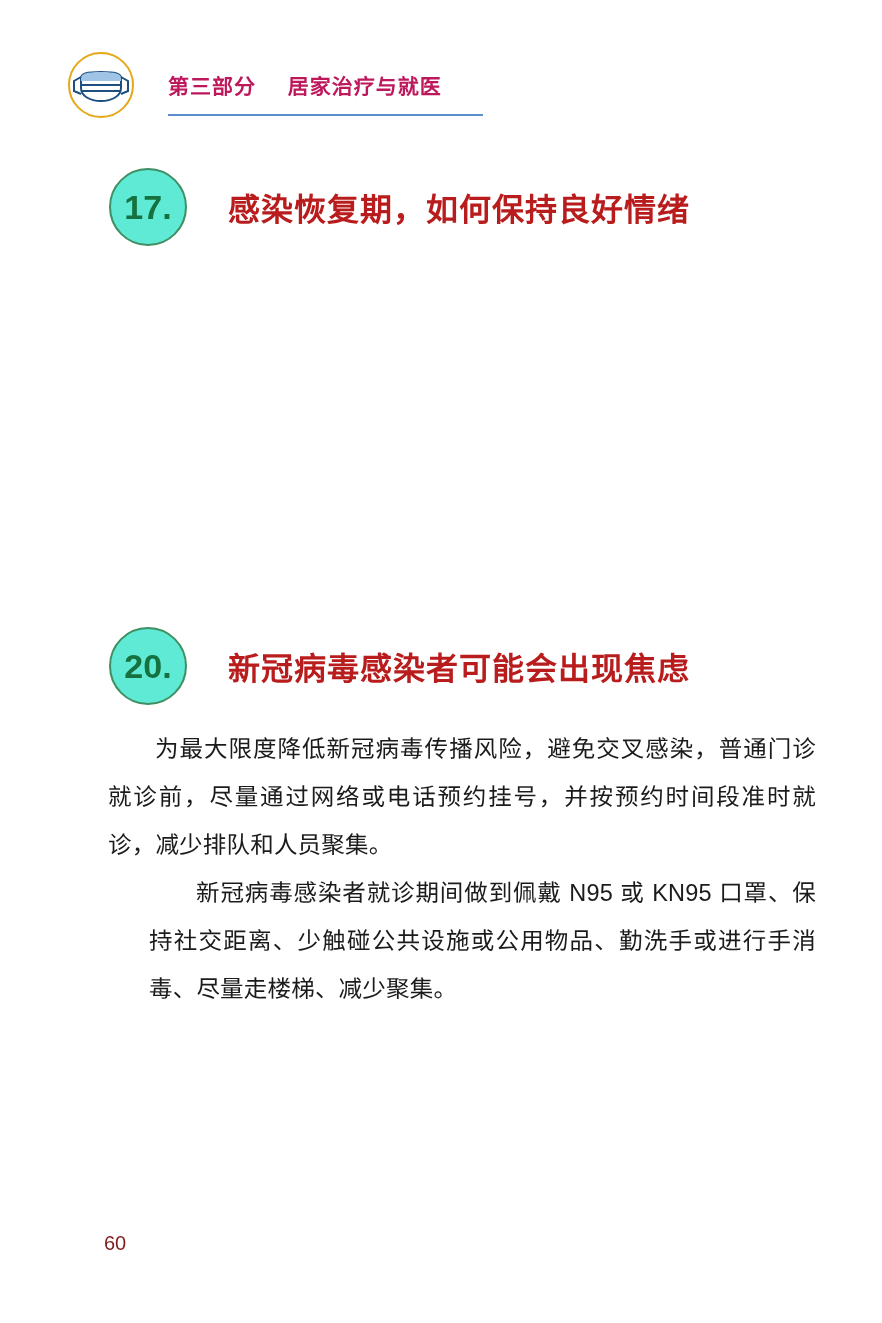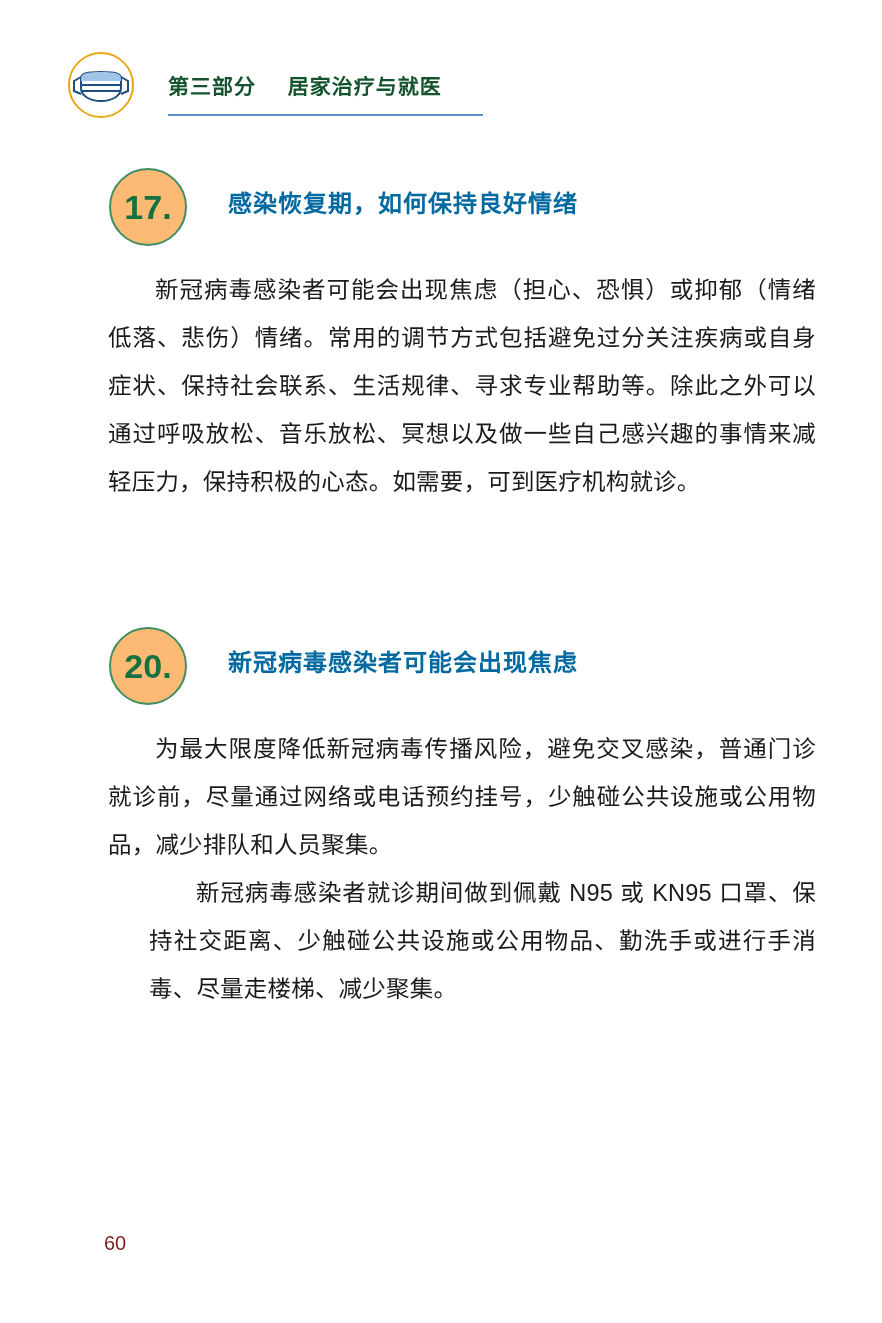--- a/index.html
+++ b/index.html
@@ -36,21 +36,21 @@
   }
   .mask-badge svg { display: block; }
 
   .header-title {
     position: absolute;
     left: 100px;
     top: 18px;
     font-size: 21px;
     font-weight: bold;
     letter-spacing: 1px;
-    color: #14532d;
+    color: #be185d;
     white-space: nowrap;
   }
   .header-rule {
     position: absolute;
     left: 100px;
     top: 62px;
     width: 315px;
     height: 2px;
     background: #5b8fc9;
   }
@@ -68,38 +68,38 @@
     position: relative;
     height: 80px;
   }
   .num-circle {
     position: absolute;
     left: 41px;
     top: 0;
     width: 78px;
     height: 78px;
     border-radius: 50%;
-    background: #fdba74;
+    background: #5eead4;
     border: 2px solid #3f8f63;
     box-sizing: border-box;
     display: flex;
     align-items: center;
     justify-content: center;
     font-size: 34px;
     font-weight: bold;
     color: #15713f;
     letter-spacing: 0px;
   }
   .section-title {
     position: absolute;
     left: 160px;
     top: 16px;
-    font-size: 24px;
+    font-size: 32px;
     font-weight: bold;
-    color: #0369a1;
+    color: #b91c1c;
     letter-spacing: 1px;
     white-space: nowrap;
   }
 
   .body-block {
     margin-top: 18px;
     padding-left: 40px;
     padding-right: 12px;
   }
   .para {
@@ -145,29 +145,26 @@
   </div>
 
   <div class="header-rule"></div>
 </div>
 
 <div class="section section-17">
   <div class="section-head">
     <div class="num-circle">17.</div>
     <div class="section-title">感染恢复期，如何保持良好情绪</div>
   </div>
-  <div class="body-block">
-    <p class="para">新冠病毒感染者可能会出现焦虑（担心、恐惧）或抑郁（情绪低落、悲伤）情绪。常用的调节方式包括避免过分关注疾病或自身症状、保持社会联系、生活规律、寻求专业帮助等。除此之外可以通过呼吸放松、音乐放松、冥想以及做一些自己感兴趣的事情来减轻压力，保持积极的心态。如需要，可到医疗机构就诊。</p>
-  </div>
 </div>
 
 <div class="section section-18">
   <div class="section-head">
     <div class="num-circle">20.</div>
     <div class="section-title">新冠病毒感染者可能会出现焦虑</div>
   </div>
   <div class="body-block">
-    <p class="para">为最大限度降低新冠病毒传播风险，避免交叉感染，普通门诊就诊前，尽量通过网络或电话预约挂号，少触碰公共设施或公用物品，减少排队和人员聚集。</p>
+    <p class="para">为最大限度降低新冠病毒传播风险，避免交叉感染，普通门诊就诊前，尽量通过网络或电话预约挂号，并按预约时间段准时就诊，减少排队和人员聚集。</p>
     <p class="para">新冠病毒感染者就诊期间做到佩戴 N95 或 KN95 口罩、保持社交距离、少触碰公共设施或公用物品、勤洗手或进行手消毒、尽量走楼梯、减少聚集。</p>
   </div>
 </div>
 
 <div class="page-number">60</div>
 
 </body></html>

